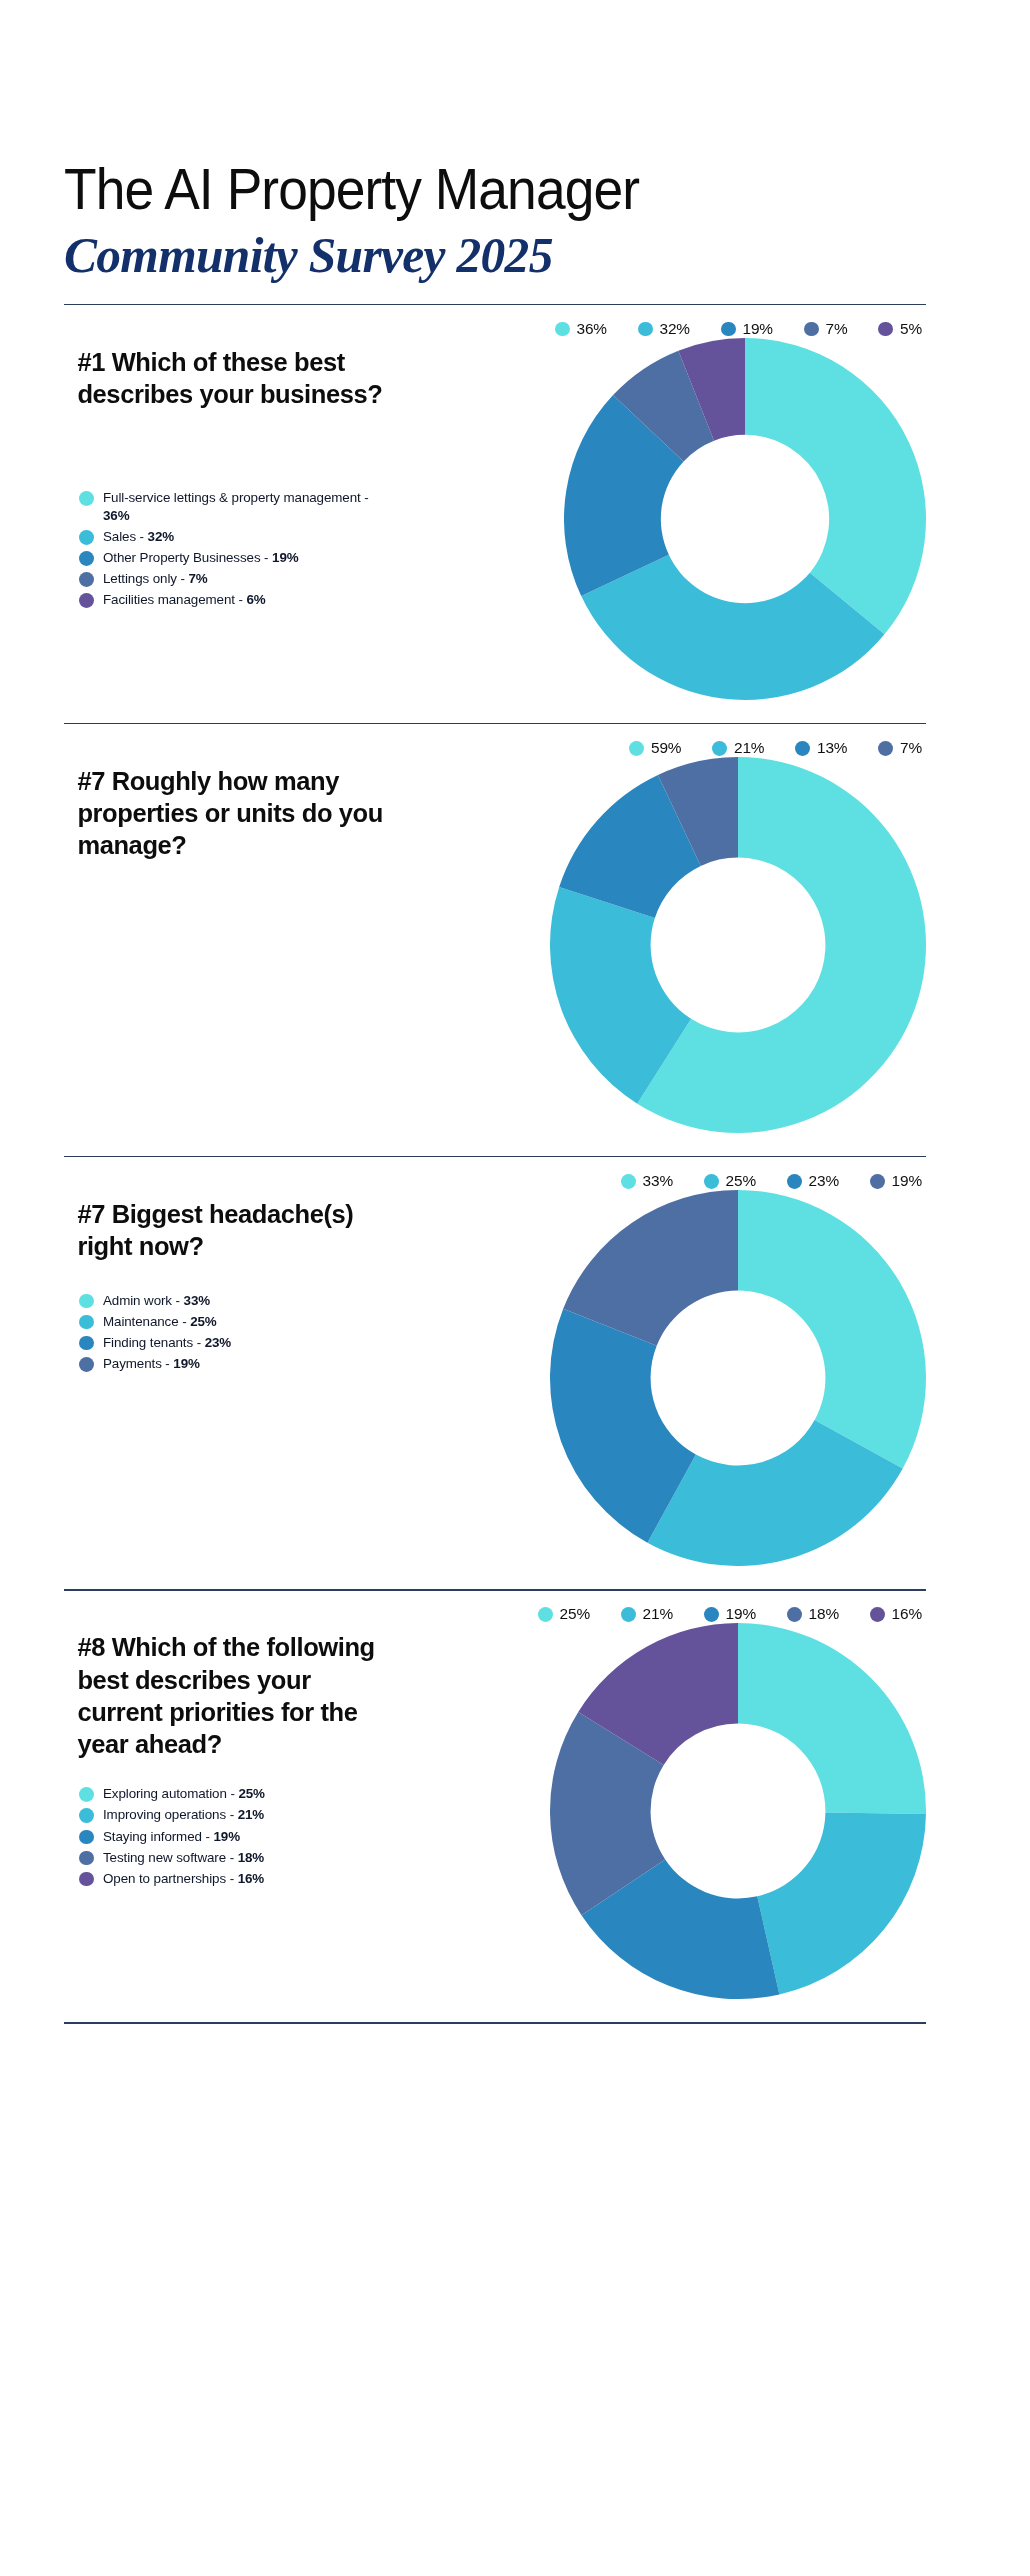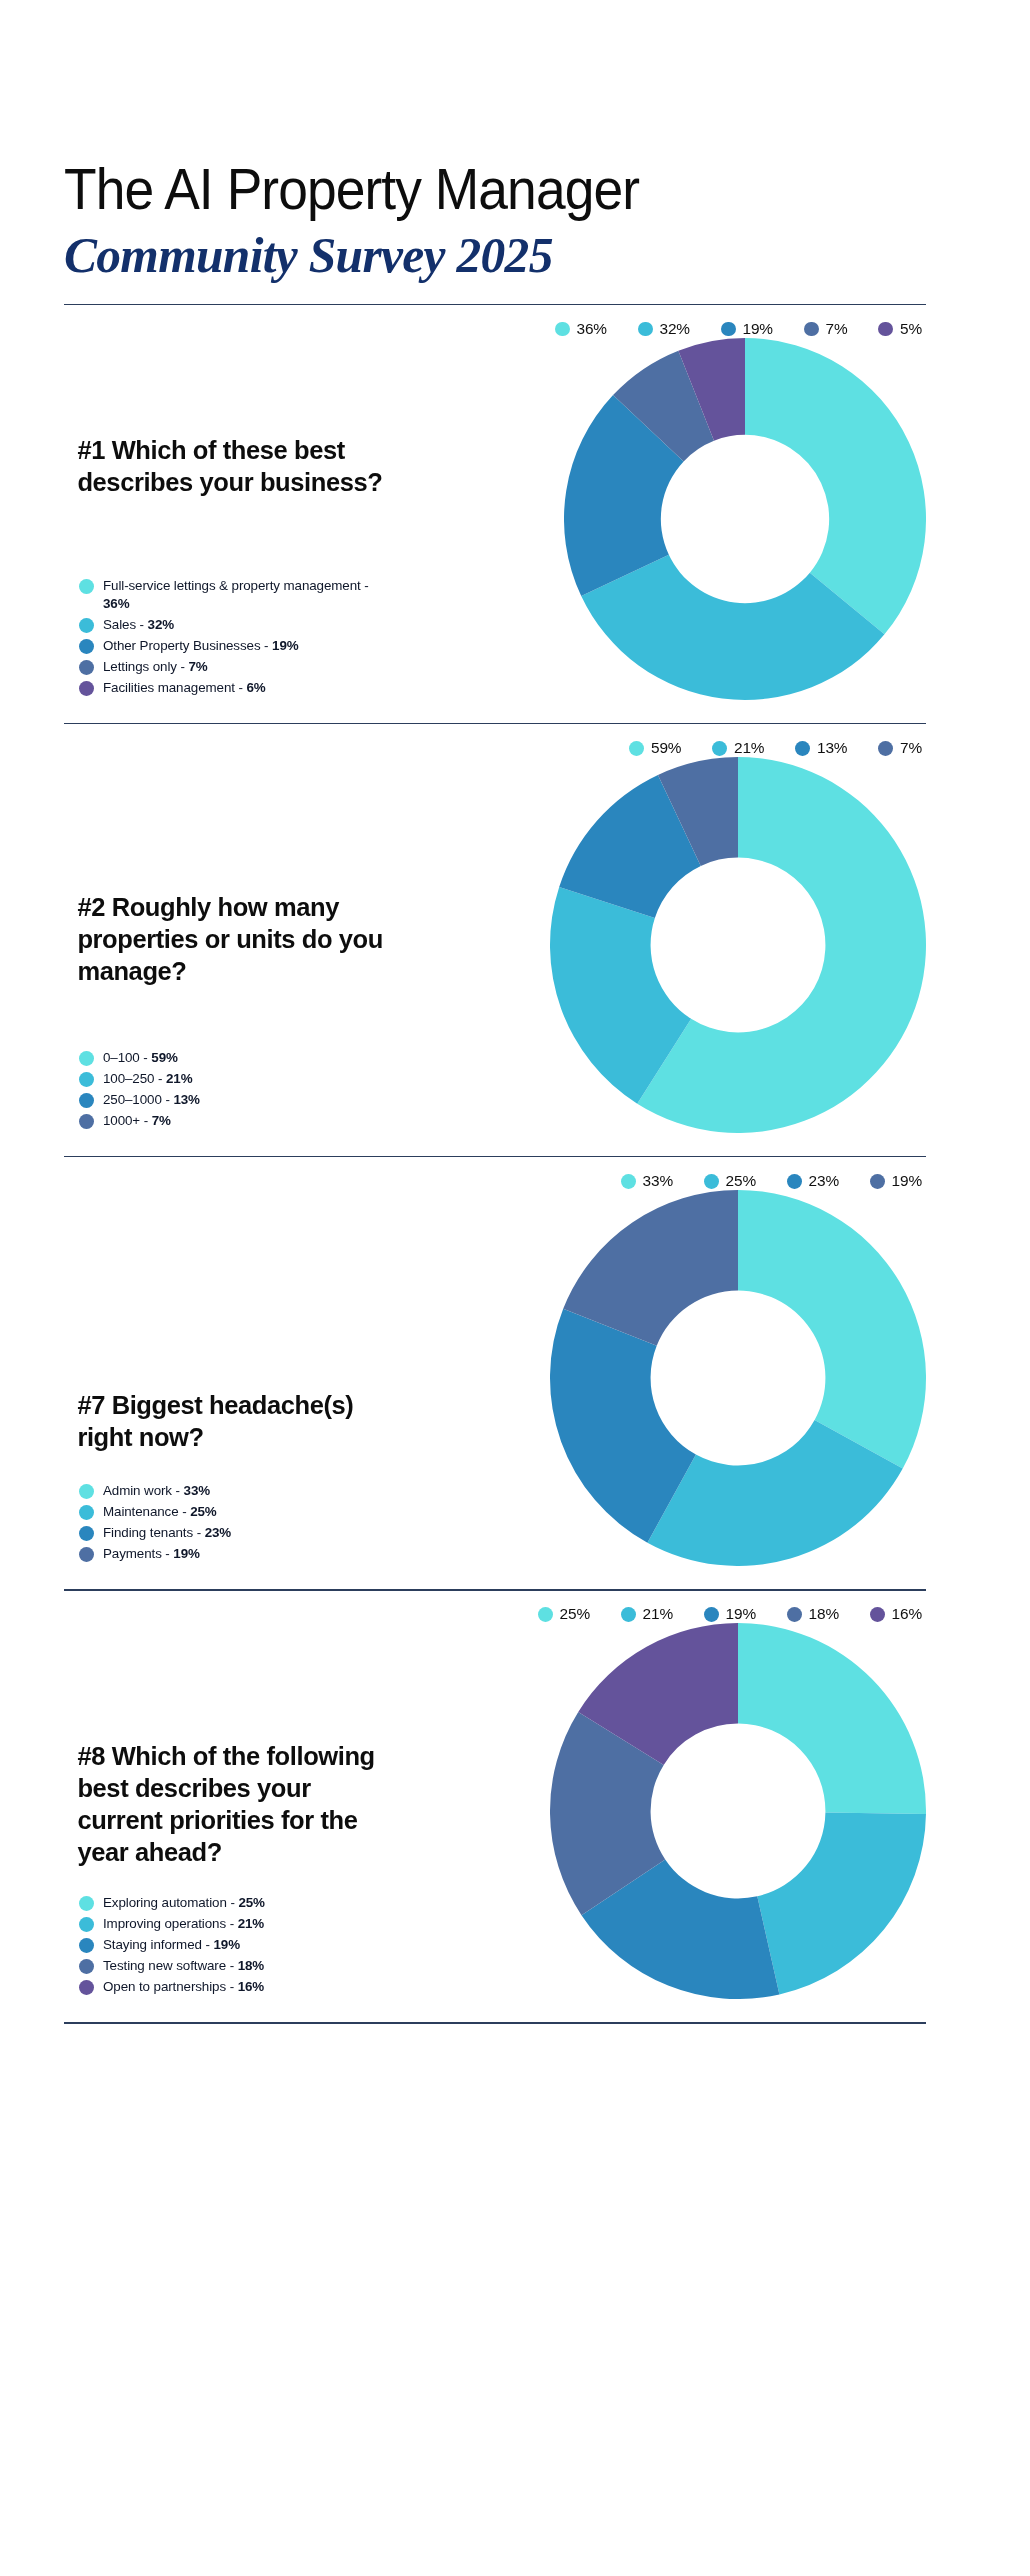--- a/index.html
+++ b/index.html
@@ -47,21 +47,21 @@
     align-items:center;
     justify-content:flex-end;
     gap:0px;
     padding-top:14.8px;
     padding-right:4px;
   }
   .chip{display:flex;align-items:center;gap:6.7px;margin-left:31px;}
   .chip .dot{width:14.8px;height:14.8px;border-radius:50%;flex:0 0 auto;}
   .chip .val{font-size:15.4px;color:#101010;font-weight:400;letter-spacing:-0.1px;}
 
-  .cols{display:flex;align-items:flex-end;}
+  .cols{display:flex;align-items:flex-start;}
   .left-col{width:339px;flex:0 0 339px;position:relative;}
   .right-col{flex:1;display:flex;justify-content:flex-end;}
 
   .q-title{
     font-weight:700;
     font-size:25.5px;
     line-height:1.26;
     color:#0d0d0d;
     letter-spacing:-0.4px;
     margin-left:13.4px;
@@ -177,39 +177,21 @@
        <span class="dot" style="background:#2A86BE"></span>
        <span class="val">13%</span>
      </div>
           <div class="chip">
        <span class="dot" style="background:#4E6FA3"></span>
        <span class="val">7%</span>
      </div>
         </div>
      <div class="cols">
        <div class="left-col">
-         <div class="q-title">#2 Roughly how many properties or units do you manage?</div>
-         <div class="legend" style="margin-top:62px">
-              <div class="legend-item">
-       <span class="dot" style="background:#5EE0E2"></span>
-       <span class="txt">0–100 - <b>59%</b></span>
-     </div>
-              <div class="legend-item">
-       <span class="dot" style="background:#3BBCD9"></span>
-       <span class="txt">100–250 - <b>21%</b></span>
-     </div>
-              <div class="legend-item">
-       <span class="dot" style="background:#2A86BE"></span>
-       <span class="txt">250–1000 - <b>13%</b></span>
-     </div>
-              <div class="legend-item">
-       <span class="dot" style="background:#4E6FA3"></span>
-       <span class="txt">1000+ - <b>7%</b></span>
-     </div>
-            </div>
+         <div class="q-title">#7 Roughly how many properties or units do you manage?</div>
        </div>
        <div class="right-col">
          <svg class="donut" width="376" height="376" viewBox="0 0 560 560">
               <path d="M 280 0 A 280 280 0 1 1 129.968497405881 516.4118191405643 L 210.23535129373465 389.9314959003624 A 130.20000000000002 130.20000000000002 0 1 0 280 149.79999999999998 Z" fill="#5EE0E2"></path>
               <path d="M 129.968497405881 516.4118191405643 A 280 280 0 0 1 13.70417543735698 193.47524157501476 L 156.17244157837098 239.76598733238185 A 130.20000000000002 130.20000000000002 0 0 0 210.23535129373465 389.9314959003624 Z" fill="#3BBCD9"></path>
               <path d="M 13.70417543735698 193.47524157501476 A 280 280 0 0 1 160.78179836177958 26.64842530951458 L 224.5635362382275 162.19151776892426 A 130.20000000000002 130.20000000000002 0 0 0 156.17244157837098 239.76598733238185 Z" fill="#2A86BE"></path>
               <path d="M 160.78179836177958 26.64842530951458 A 280 280 0 0 1 279.99999999999994 0 L 280 149.79999999999998 A 130.20000000000002 130.20000000000002 0 0 0 224.5635362382275 162.19151776892426 Z" fill="#4E6FA3"></path>
             </svg>
        </div>
      </div>

